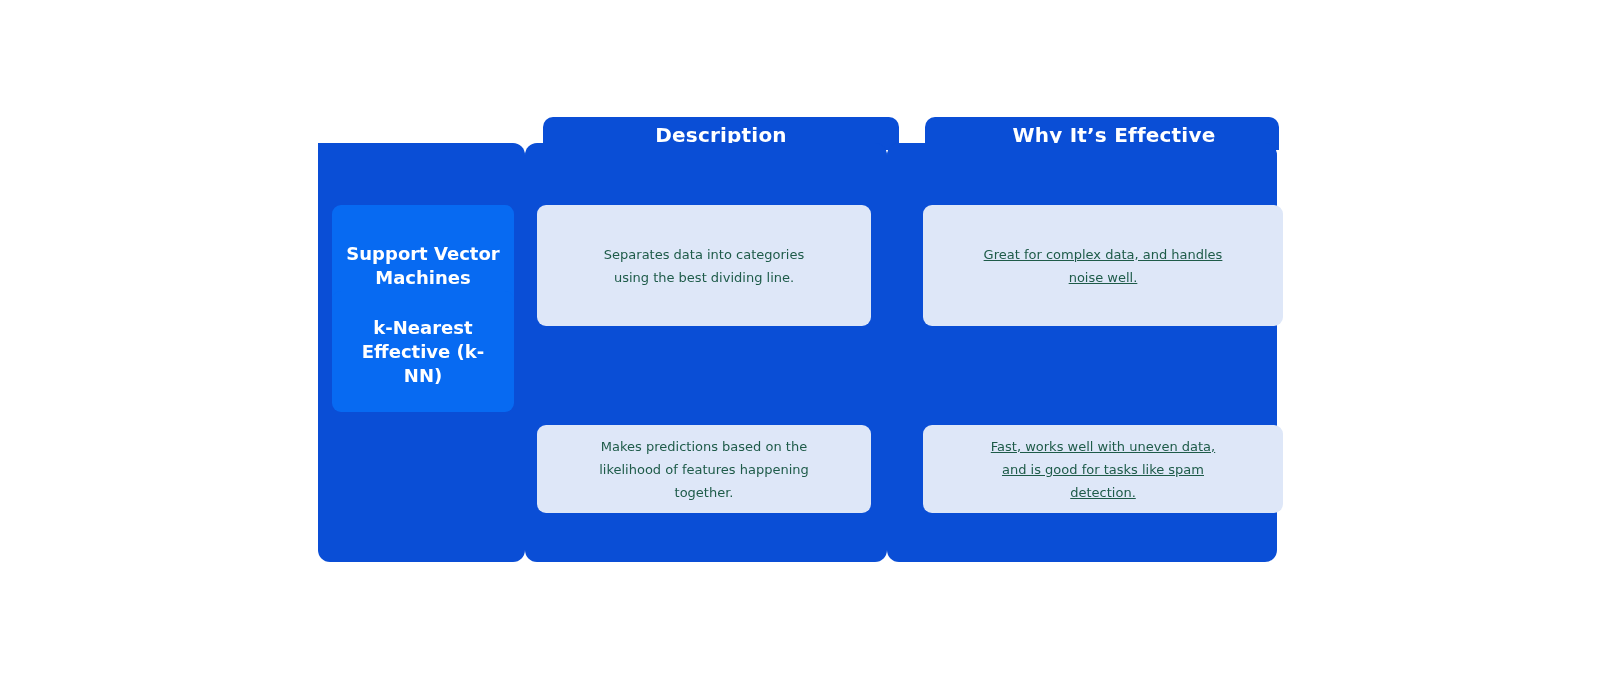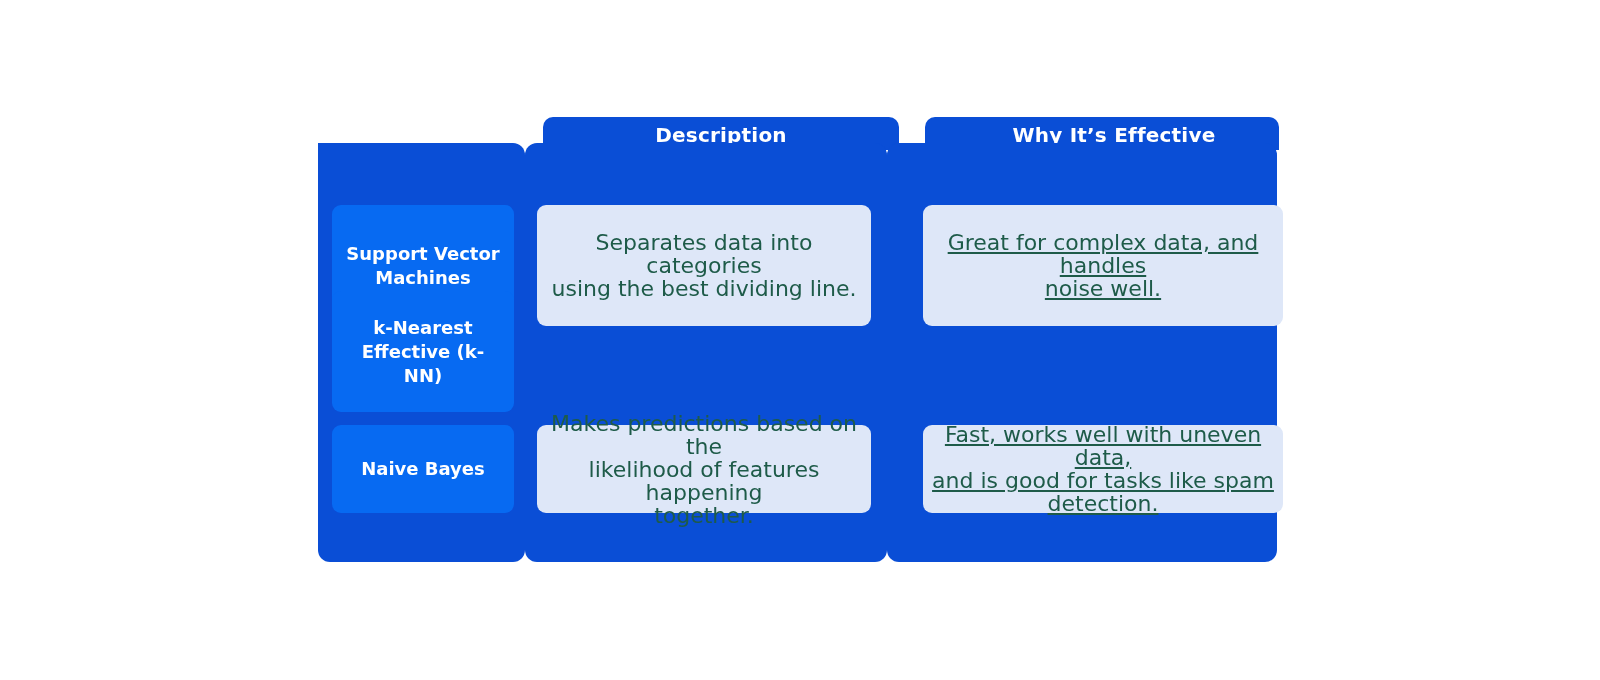--- a/index.html
+++ b/index.html
@@ -66,21 +66,21 @@
   .cell-blue {
     background: var(--cell-blue, #076af2);
     color: var(--text-white, #ffffff);
     font-size: 18px;
     font-weight: 700;
     line-height: 24px;
   }
   .cell-lavender {
     background: var(--cell-lavender, #dee7f8);
     color: var(--text-green, #1e5b49);
-    font-size: 22px;
+    font-size: 13px;
     font-weight: 500;
     line-height: 23px;
   }
 </style>
 </head>
 <body>
 
 <div class="canvas">
 
   <div class="tab tab2">
@@ -98,21 +98,20 @@
 Machines</div>
   <div class="cell cell-lavender r0 c2">Separates data into categories
 using the best dividing line.</div>
   <div class="cell cell-lavender r0 c3">Great for complex data, and handles
 noise well.</div>
 
   <div class="cell cell-blue r1 c1">k-Nearest
 Effective (k-
 NN)</div>
 
-  <div class="cell cell-blue r2 c1">Naive Bayes</div>
   <div class="cell cell-lavender r2 c2">Makes predictions based on the
 likelihood of features happening
 together.</div>
   <div class="cell cell-lavender r2 c3">Fast, works well with uneven data,
 and is good for tasks like spam
 detection.</div>
 
 </div>
 
 </body></html>

